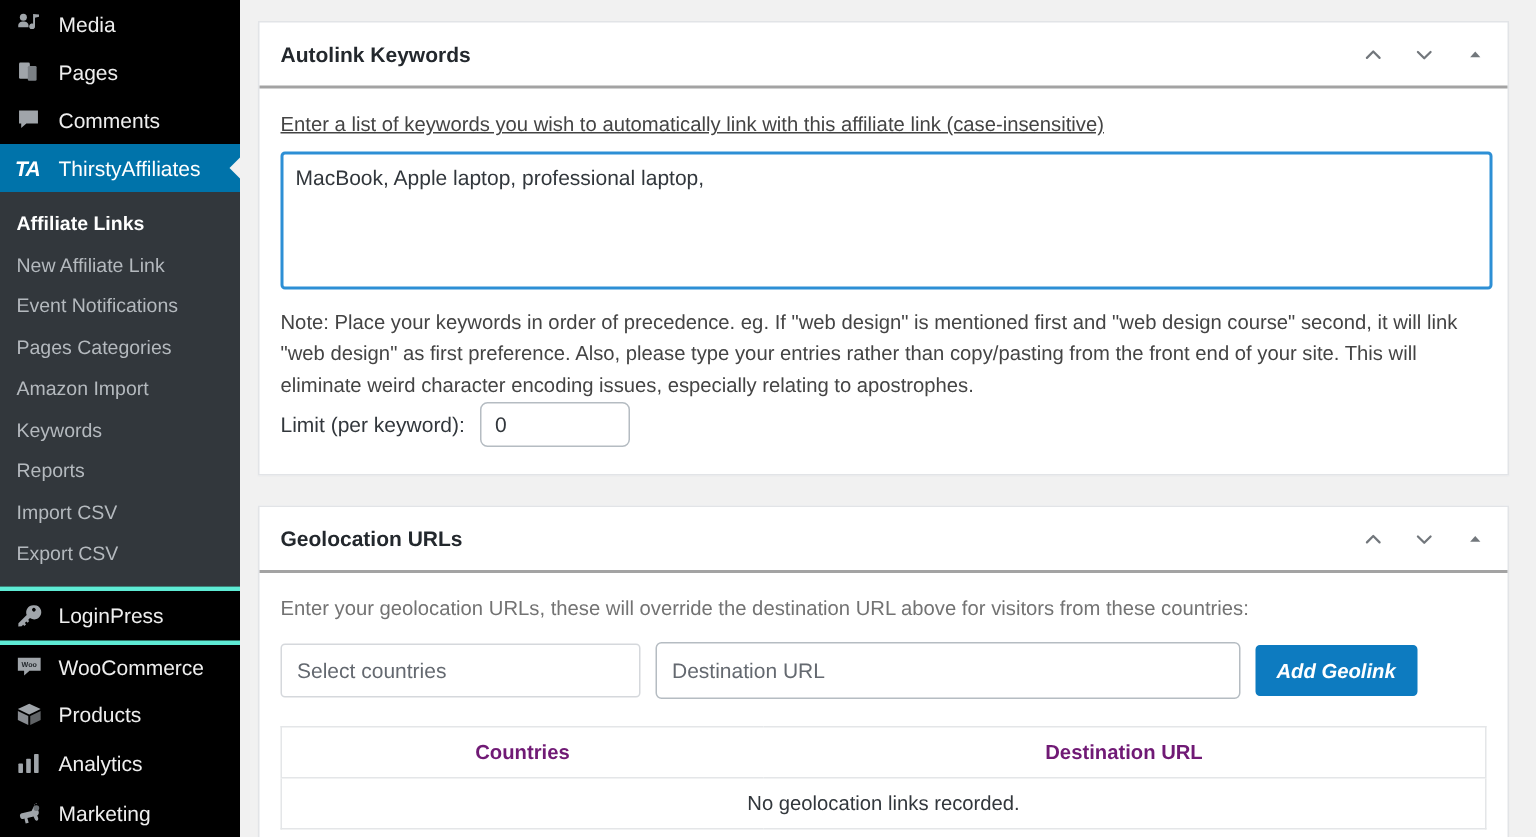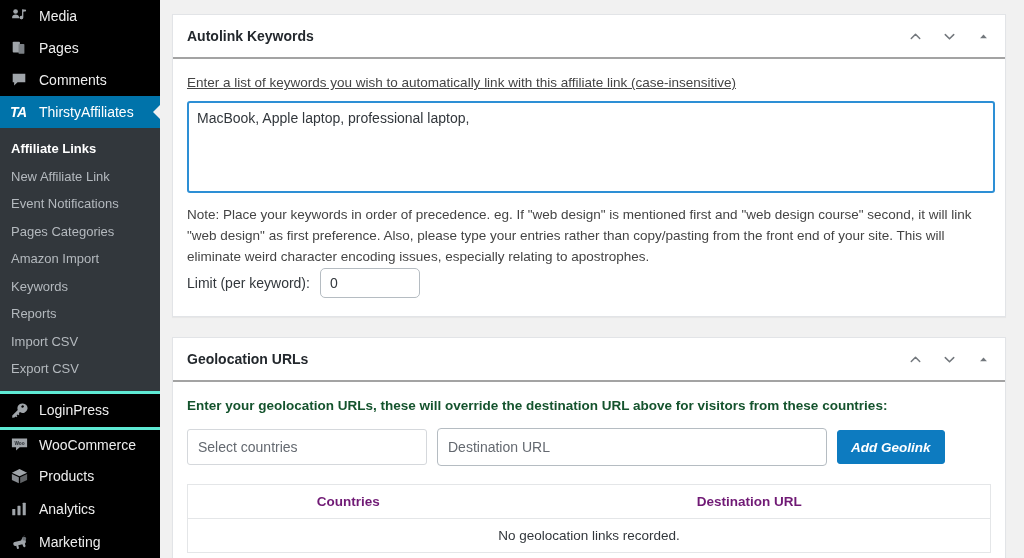--- a/index.html
+++ b/index.html
@@ -165,24 +165,23 @@
     font-family: "Liberation Sans", sans-serif;
     font-size: 14px;
     color: #32373c;
     background: #fff;
     outline: none;
   }
 
   
   .geo-desc {
     font-size: 13.5px;
-    color: #14532d;
+    color: #737373;
     margin: 0 0 12px 0;
     line-height: 1.5;
-    font-weight: bold;
   }
   .geo-row {
     display: flex;
     align-items: center;
     gap: 10px;
   }
   .geo-countries {
     width: 240px;
     height: 36px;
     border: 1px solid #d5d8dc;

